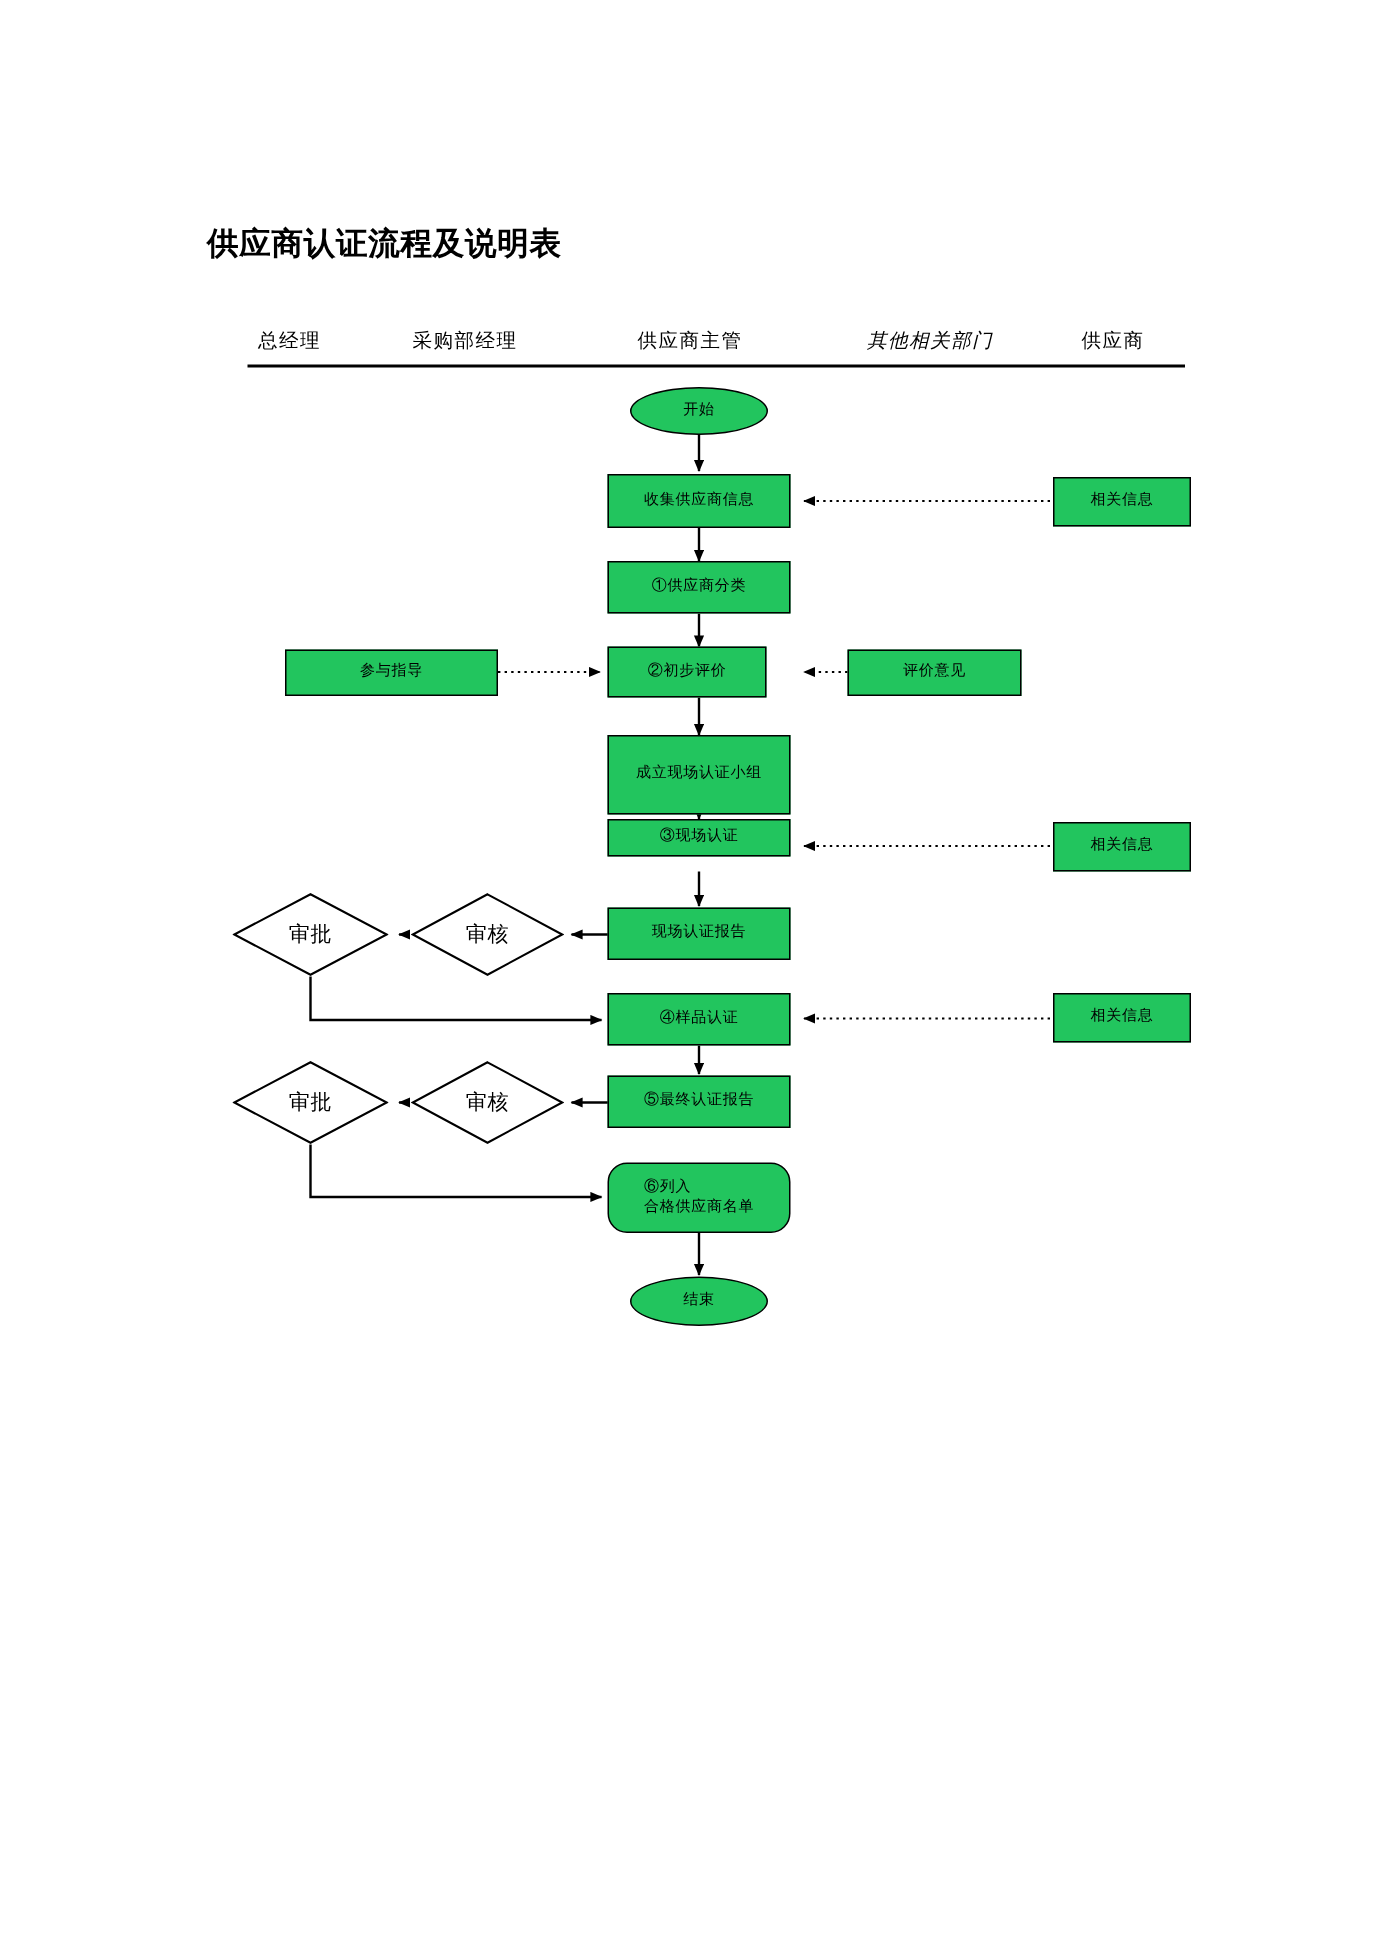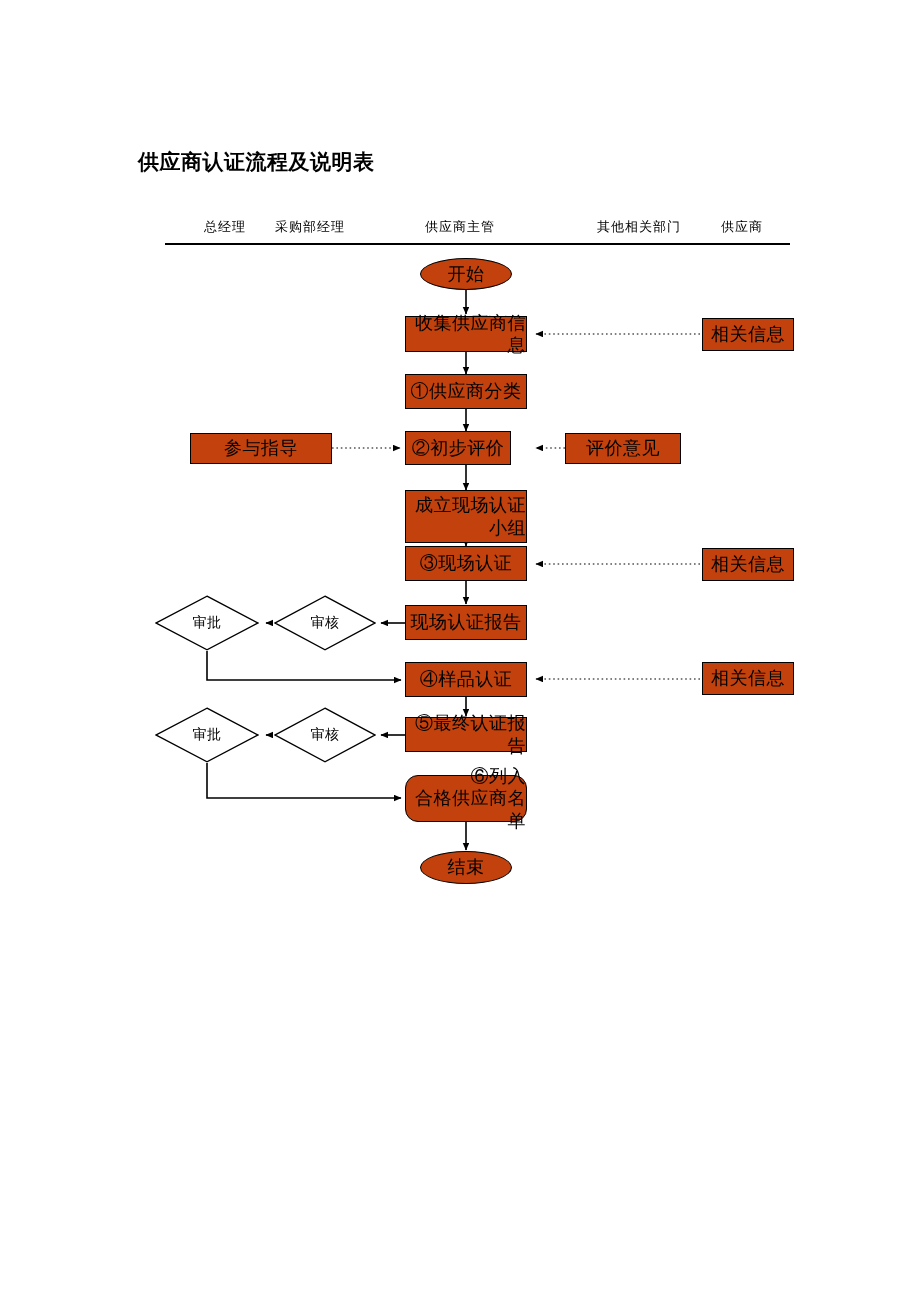--- a/index.html
+++ b/index.html
@@ -47,26 +47,26 @@
     top: 243px;
     width: 625px;
     height: 2px;
     background: #000;
   }
   
   .node {
     position: absolute;
     box-sizing: border-box;
     border: 1.4px solid #000;
-    background: #c2410c;
+    background: #22c55e;
     display: flex;
     align-items: center;
     justify-content: center;
-    text-align: right;
-    font-size: 18px;
+    text-align: left;
+    font-size: 10px;
     line-height: 1.25;
     letter-spacing: 0.5px;
     white-space: pre-line;
     z-index: 3;
   }
   .node.oval {
     border-radius: 50%;
   }
   .diamond-wrap {
     position: absolute;
@@ -100,24 +100,24 @@
   .dotted-line { stroke: #000; stroke-width: 1.2; fill: none; stroke-dasharray: 1.6 2.8; }
   .arrow-fill { fill: #000; }
 </style>
 </head>
 <body>
 
 <div id="page">
 
   <div id="title">供应商认证流程及说明表</div>
 
-  <div class="col-head" style="left:193px;margin-left:32px;">总经理</div>
+  <div class="col-head" style="left:193px;">总经理</div>
   <div class="col-head" style="left:310px;">采购部经理</div>
   <div class="col-head" style="left:460px;">供应商主管</div>
-  <div class="col-head" style="left:639px;">其他相关部门</div>
+  <div class="col-head" style="left:620px;font-style:italic;">其他相关部门</div>
   <div class="col-head" style="left:742px;">供应商</div>
   <div id="head-rule"></div>
 
   <svg id="wires" viewBox="0 0 920 1302">
     <defs>
       <marker id="ah" markerWidth="9" markerHeight="9" refX="7.4" refY="3.4" orient="auto" markerUnits="userSpaceOnUse">
         <path d="M0,0 L8,3.4 L0,6.8 z" class="arrow-fill"></path>
       </marker>
       <marker id="ahd" markerWidth="9" markerHeight="9" refX="7.4" refY="3.4" orient="auto" markerUnits="userSpaceOnUse">
         <path d="M0,0 L8,3.4 L0,6.8 z" class="arrow-fill"></path>
@@ -170,21 +170,21 @@
   <div class="node" style="left:405px; top:374px; width:122px; height:35px;">①供应商分类</div>
 
   <div class="node" style="left:190px; top:433px; width:142px; height:31px;">参与指导</div>
 
   <div class="node" style="left:405px; top:431px; width:106px; height:34px;">②初步评价</div>
 
   <div class="node" style="left:565px; top:433px; width:116px; height:31px;">评价意见</div>
 
   <div class="node" style="left:405px; top:490px; width:122px; height:53px;">成立现场认证小组</div>
 
-  <div class="node" style="left:405px; top:546px; width:122px; height:35px;">③现场认证</div>
+  <div class="node" style="left:405px; top:546px; width:122px; height:25px;">③现场认证</div>
 
   <div class="node" style="left:405px; top:605px; width:122px; height:35px;">现场认证报告</div>
 
   <div class="diamond-wrap" style="left:274px; top:595px; width:102px; height:56px;">
     <svg width="102" height="56" viewBox="0 0 102 56">
       <path d="M51,1.2 L100.8,28 L51,54.8 L1.2,28 z" fill="#fff" stroke="#000" stroke-width="1.4"></path>
     </svg>
     <div class="diamond-label">审核</div>
   </div>
 

